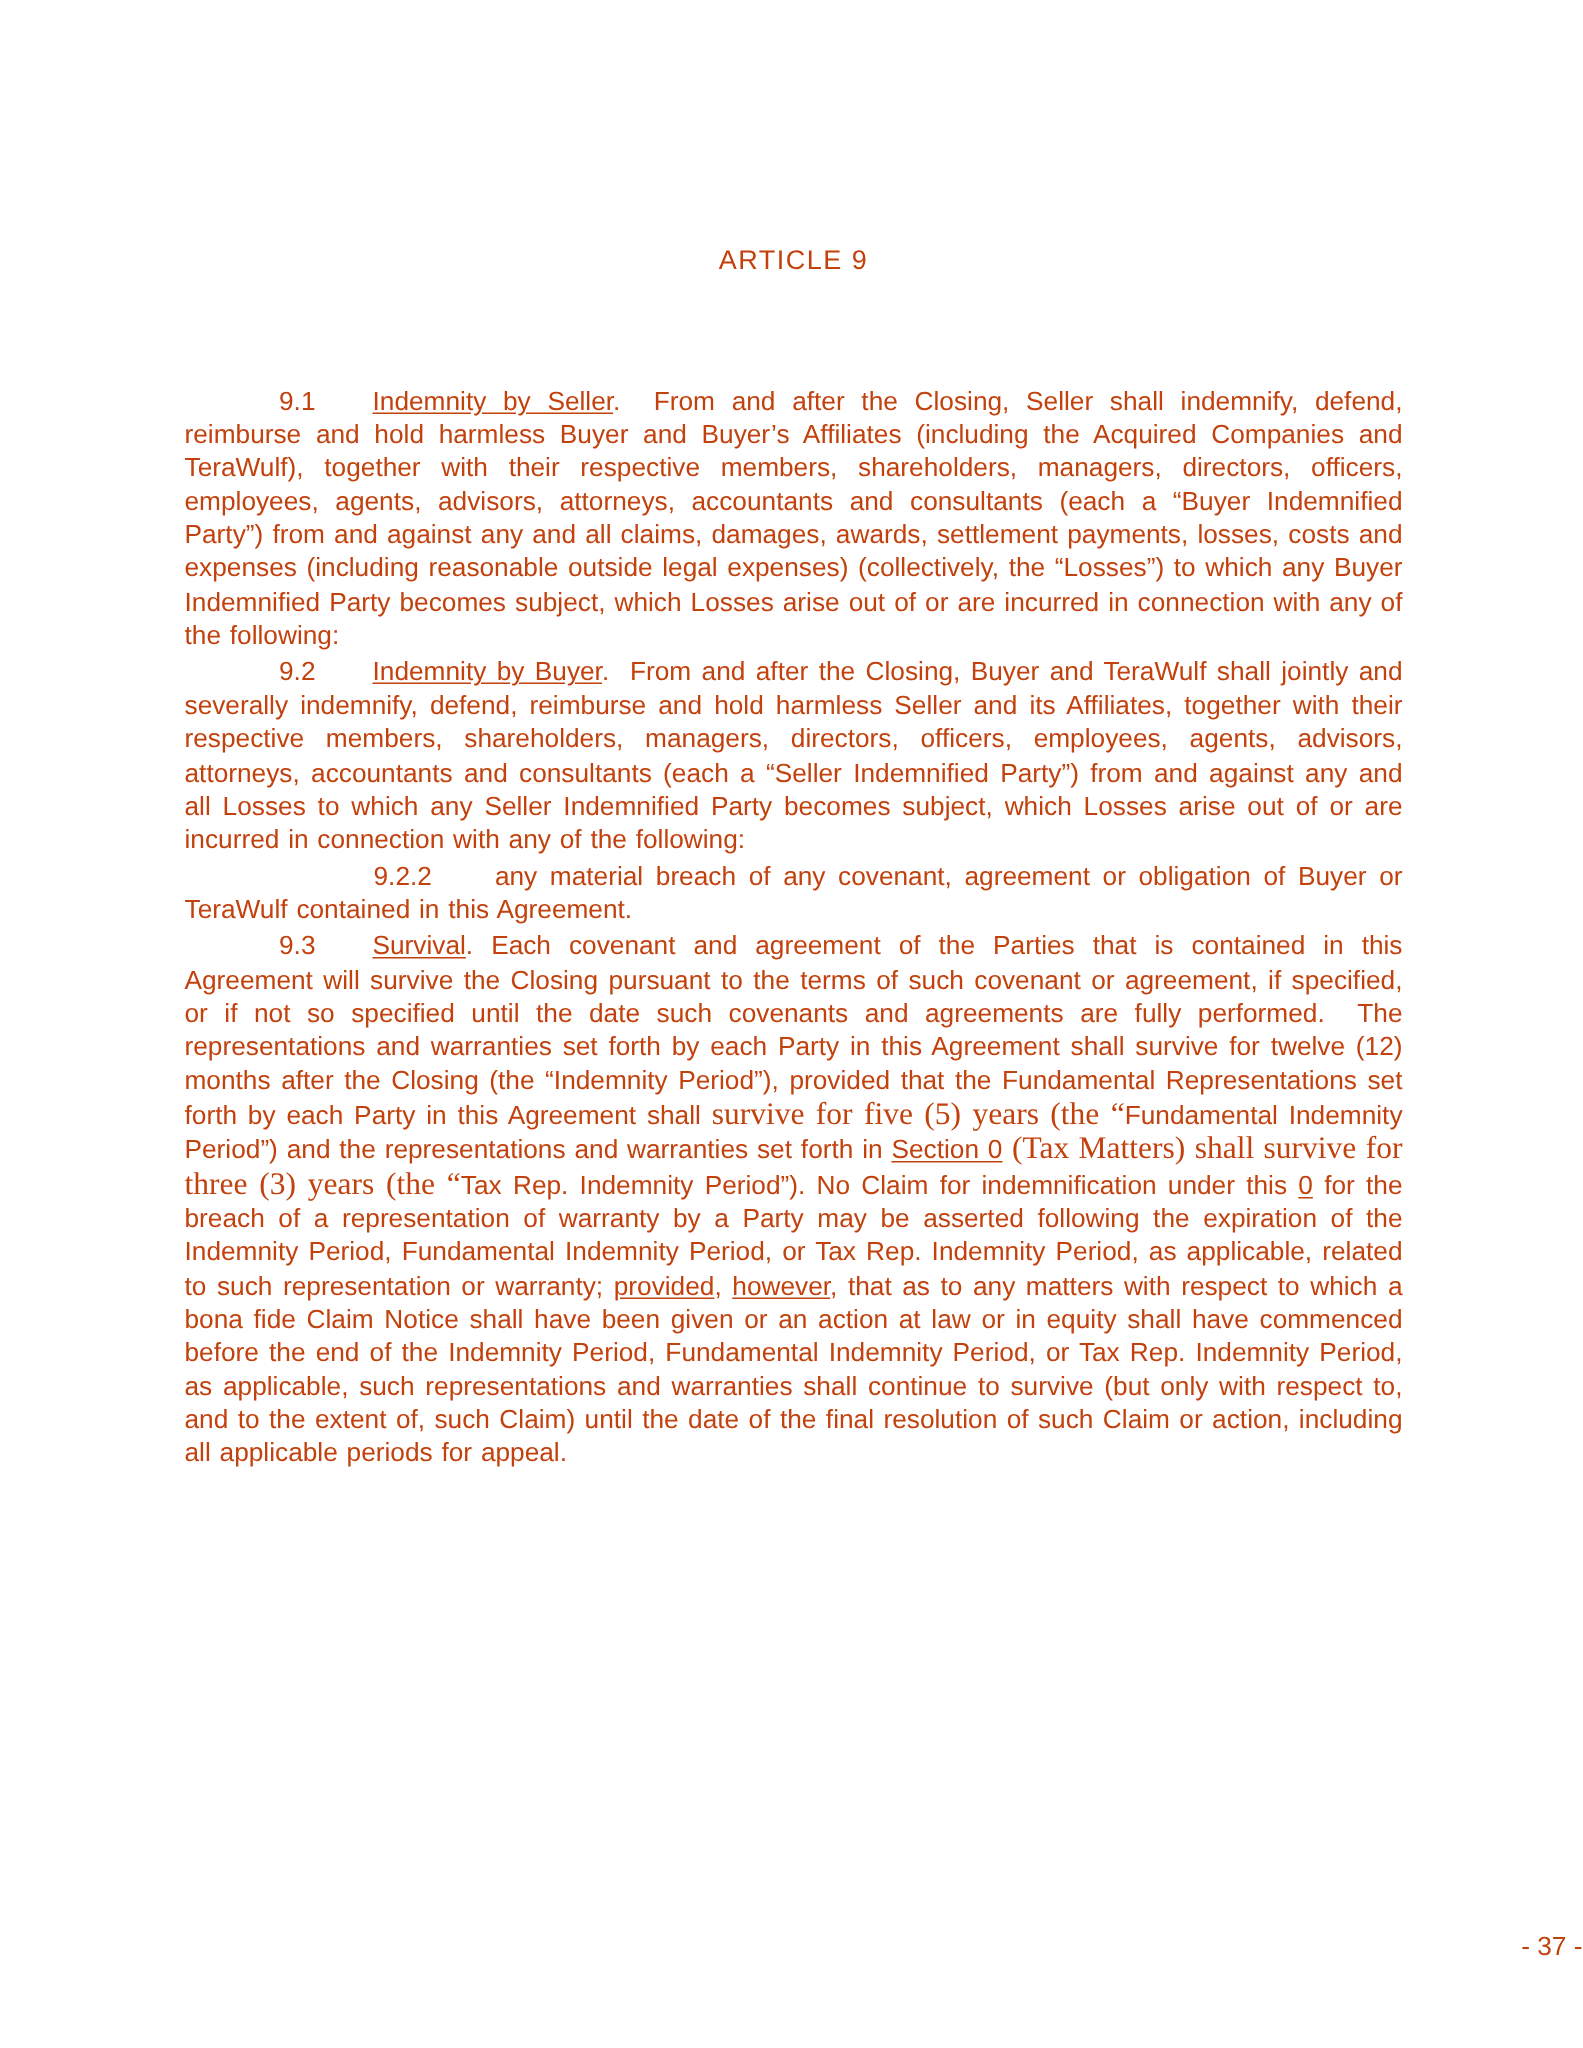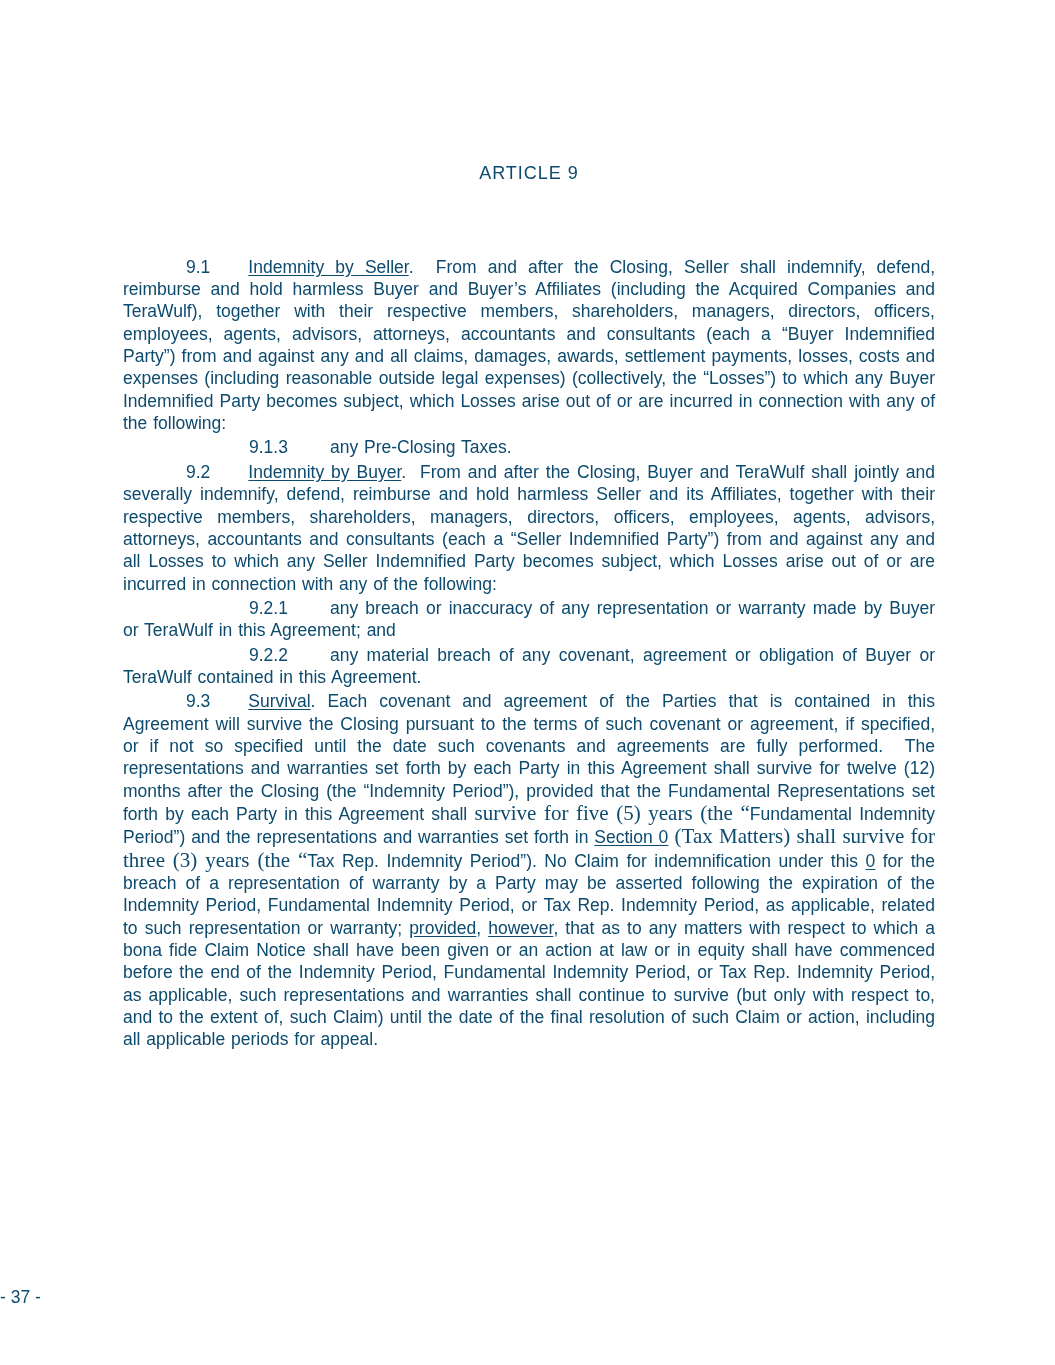--- a/index.html
+++ b/index.html
@@ -6,21 +6,21 @@
     margin: 0;
     padding: 0;
     background: #ffffff;
   }
   .page {
     position: relative;
     width: 1055px;
     height: 1365px;
     background: #ffffff;
     font-family: "Liberation Sans", sans-serif;
-    color: #0c4a6e;
+    color: #c2410c;
     overflow: hidden;
   }
   .content {
     position: absolute;
     left: 123px;
     top: 117px;
     width: 812px;
   }
   .doc-title {
     text-align: center;
@@ -59,36 +59,34 @@
   }
   .serif {
     font-family: "Liberation Serif", serif;
     font-size: 21px;
   }
   .footer {
     position: absolute;
     left: 0;
     top: 1286px;
     width: 1055px;
-    text-align: left;
+    text-align: right;
     font-size: 17.5px;
     line-height: 22px;
   }
 </style>
 </head>
 <body>
 
 <div class="page">
   <div class="content">
     <div class="doc-title">
       <div>ARTICLE 9</div>
     </div>
     <div class="body-block">
         <p class="para lvl1"><span class="num">9.1</span><span class="tab"></span><span class="u">Indemnity by Seller</span><span class="">.&nbsp; From and after the Closing, Seller shall indemnify, defend, reimburse and hold harmless Buyer and Buyer’s Affiliates (including the Acquired Companies and TeraWulf), together with their respective members, shareholders, managers, directors, officers, employees, agents, advisors, attorneys, accountants and consultants (each a “Buyer Indemnified Party”) from and against any and all claims, damages, awards, settlement payments, losses, costs and expenses (including reasonable outside legal expenses) (collectively, the “Losses”) to which any Buyer Indemnified Party becomes subject, which Losses arise out of or are incurred in connection with any of the following:</span></p>
-        <p class="para lvl2"><span class="num">9.1.3</span><span class="tab"></span><span class="">any Pre-Closing Taxes.</span></p>
         <p class="para lvl1"><span class="num">9.2</span><span class="tab"></span><span class="u">Indemnity by Buyer</span><span class="">.&nbsp; From and after the Closing, Buyer and TeraWulf shall jointly and severally indemnify, defend, reimburse and hold harmless Seller and its Affiliates, together with their respective members, shareholders, managers, directors, officers, employees, agents, advisors, attorneys, accountants and consultants (each a “Seller Indemnified Party”) from and against any and all Losses to which any Seller Indemnified Party becomes subject, which Losses arise out of or are incurred in connection with any of the following:</span></p>
-        <p class="para lvl2"><span class="num">9.2.1</span><span class="tab"></span><span class="">any breach or inaccuracy of any representation or warranty made by Buyer or TeraWulf in this Agreement; and</span></p>
         <p class="para lvl2"><span class="num">9.2.2</span><span class="tab"></span><span class="">any material breach of any covenant, agreement or obligation of Buyer or TeraWulf contained in this Agreement.</span></p>
         <p class="para lvl1"><span class="num">9.3</span><span class="tab"></span><span class="u">Survival</span><span class="">. Each covenant and agreement of the Parties that is contained in this Agreement will survive the Closing pursuant to the terms of such covenant or agreement, if specified, or if not so specified until the date such covenants and agreements are fully performed.&nbsp; The representations and warranties set forth by each Party in this Agreement shall survive for twelve (12) months after the Closing (the “Indemnity Period”), provided that the Fundamental Representations set forth by each Party in this Agreement shall </span><span class="serif">survive for five (5) years (the “</span><span class="">Fundamental Indemnity Period”) and the representations and warranties set forth in </span><span class="u">Section 0</span><span class="serif"> (Tax Matters) shall survive for three (3) years (the “</span><span class="">Tax Rep. Indemnity Period”). No Claim for indemnification under this </span><span class="u">0</span><span class=""> for the breach of a representation of warranty by a Party may be asserted following the expiration of the Indemnity Period, Fundamental Indemnity Period, or Tax Rep. Indemnity Period, as applicable, related to such representation or warranty; </span><span class="u">provided</span><span class="">, </span><span class="u">however</span><span class="">, that as to any matters with respect to which a bona fide Claim Notice shall have been given or an action at law or in equity shall have commenced before the end of the Indemnity Period, Fundamental Indemnity Period, or Tax Rep. Indemnity Period, as applicable, such representations and warranties shall continue to survive (but only with respect to, and to the extent of, such Claim) until the date of the final resolution of such Claim or action, including all applicable periods for appeal.</span></p>
       </div>
   </div>
   <div class="footer">- 37 -</div>
 </div>
 
 </body></html>

